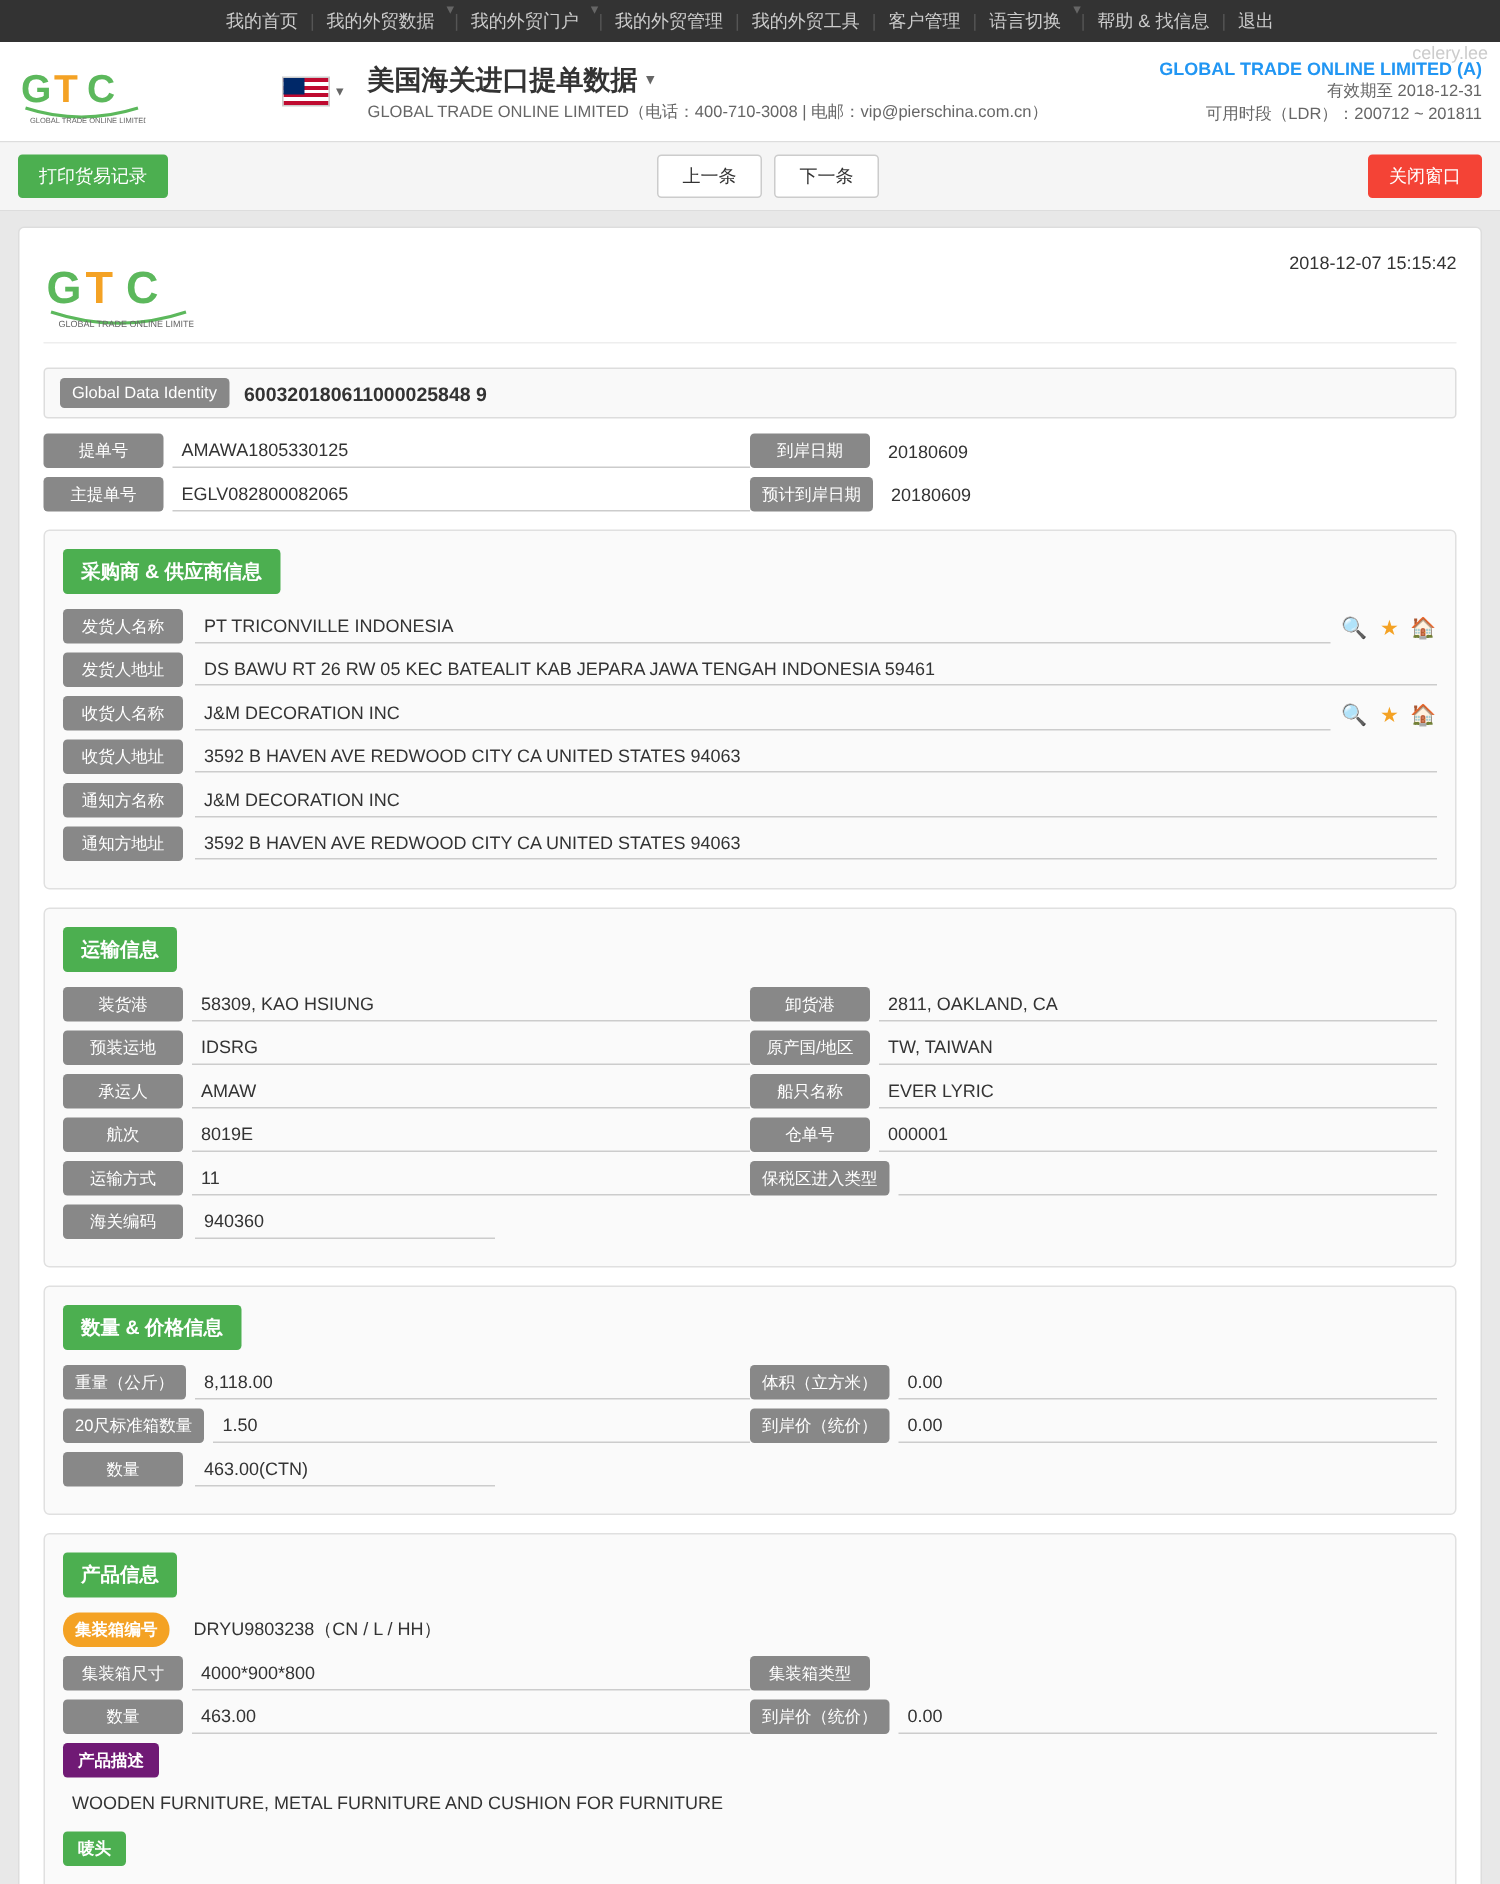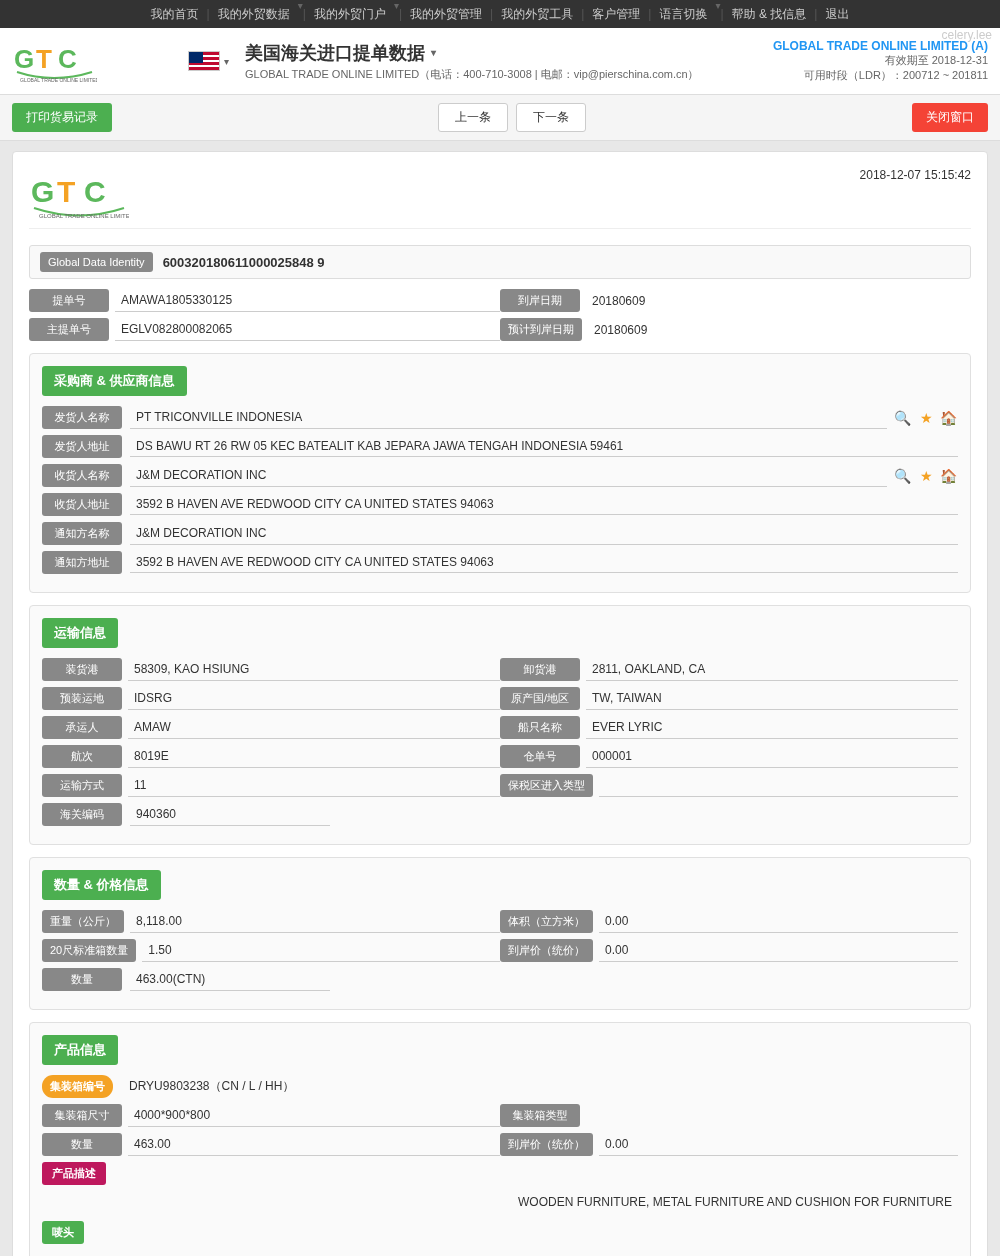--- a/index.html
+++ b/index.html
@@ -59,23 +59,23 @@
     .icon-search { cursor: pointer; font-size: 14px; color: #666; }
     .icon-star { cursor: pointer; font-size: 14px; color: #f4a224; }
     .icon-home { cursor: pointer; font-size: 14px; color: #f4a224; }
 
     
     .section-box { border: 1px solid #e0e0e0; border-radius: 4px; padding: 12px; margin-bottom: 12px; background: #fafafa; }
 
     .address-value { border-bottom: 1px solid #ccc; padding: 3px 6px; font-size: 12px; flex: 1; color: #333; }
 
     .container-badge { background: #f4a224; color: #fff; padding: 4px 8px; border-radius: 11px; font-size: 11px; font-weight: bold; }
-    .desc-label { background: #be185d; color: #fff; padding: 4px 10px; border-radius: 3px; font-size: 11px; font-weight: bold; display: inline-block; margin-bottom: 6px; }
+    .desc-label { background: #701a75; color: #fff; padding: 4px 10px; border-radius: 3px; font-size: 11px; font-weight: bold; display: inline-block; margin-bottom: 6px; }
     .mark-label { background: #4CAF50; color: #fff; padding: 4px 10px; border-radius: 3px; font-size: 11px; font-weight: bold; display: inline-block; margin-bottom: 6px; }
-    .desc-text { font-size: 12px; color: #333; padding: 4px 6px; text-align: right; }
+    .desc-text { font-size: 12px; color: #333; padding: 4px 6px; }
 
     
     .gto-logo-box { display: flex; flex-direction: column; align-items: flex-start; }
 
     
     .dropdown-arrow { font-size: 10px; color: #666; }
   </style>
 </head>
 <body>
 

